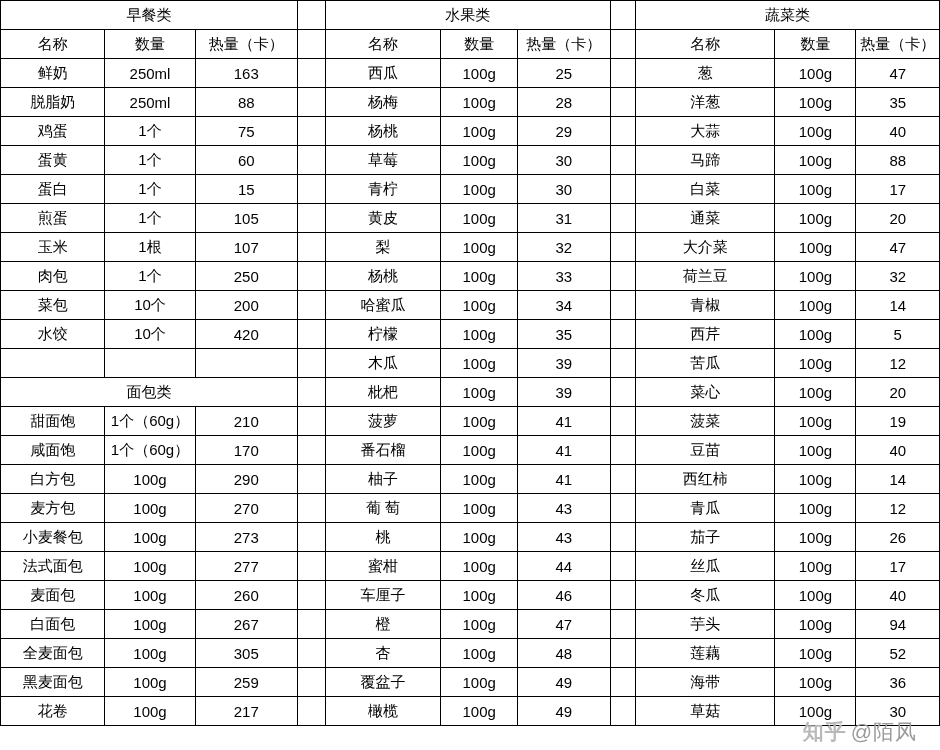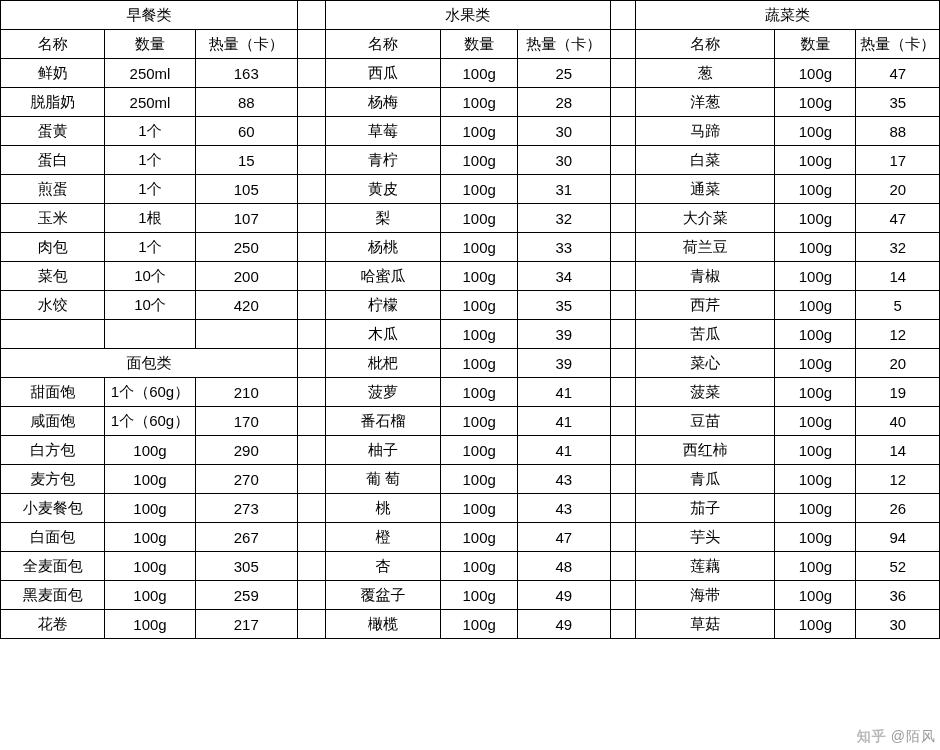--- a/index.html
+++ b/index.html
@@ -49,23 +49,23 @@
   col.c-qty3  { width: 70px; }
   col.c-cal3  { width: 72px; }
 
   .cat-title {
     font-size: 15px;
     text-align: center;
   }
   .hdr { font-size: 15px; }
   .watermark {
     position: absolute;
-    right: 4px;
+    right: 23px;
     bottom: 4px;
-    font-size: 14px;
+    font-size: 21px;
     color: #9b9b9b;
     letter-spacing: 1px;
     pointer-events: none;
   }
   .watermark .zhihu {
     color: #b9b9b9;
     font-weight: bold;
     margin-right: 4px;
   }
 </style>
@@ -127,20 +127,33 @@
         <td class="gap"></td>
         <td>杨梅</td>
         <td>100g</td>
         <td>28</td>
         <td class="gap"></td>
         <td>洋葱</td>
         <td>100g</td>
         <td>35</td>
       </tr>
       <tr>
+        <td>鸡蛋</td>
+        <td>1个</td>
+        <td>75</td>
+        <td class="gap"></td>
+        <td>杨桃</td>
+        <td>100g</td>
+        <td>29</td>
+        <td class="gap"></td>
+        <td>大蒜</td>
+        <td>100g</td>
+        <td>40</td>
+      </tr>
+      <tr>
         <td>蛋黄</td>
         <td>1个</td>
         <td>60</td>
         <td class="gap"></td>
         <td>草莓</td>
         <td>100g</td>
         <td>30</td>
         <td class="gap"></td>
         <td>马蹄</td>
         <td>100g</td>
@@ -305,20 +318,46 @@
         <td>100g</td>
         <td>273</td>
         <td class="gap"></td>
         <td>桃</td>
         <td>100g</td>
         <td>43</td>
         <td class="gap"></td>
         <td>茄子</td>
         <td>100g</td>
         <td>26</td>
+      </tr>
+      <tr>
+        <td>法式面包</td>
+        <td>100g</td>
+        <td>277</td>
+        <td class="gap"></td>
+        <td>蜜柑</td>
+        <td>100g</td>
+        <td>44</td>
+        <td class="gap"></td>
+        <td>丝瓜</td>
+        <td>100g</td>
+        <td>17</td>
+      </tr>
+      <tr>
+        <td>麦面包</td>
+        <td>100g</td>
+        <td>260</td>
+        <td class="gap"></td>
+        <td>车厘子</td>
+        <td>100g</td>
+        <td>46</td>
+        <td class="gap"></td>
+        <td>冬瓜</td>
+        <td>100g</td>
+        <td>40</td>
       </tr>
       <tr>
         <td>白面包</td>
         <td>100g</td>
         <td>267</td>
         <td class="gap"></td>
         <td>橙</td>
         <td>100g</td>
         <td>47</td>
         <td class="gap"></td>

